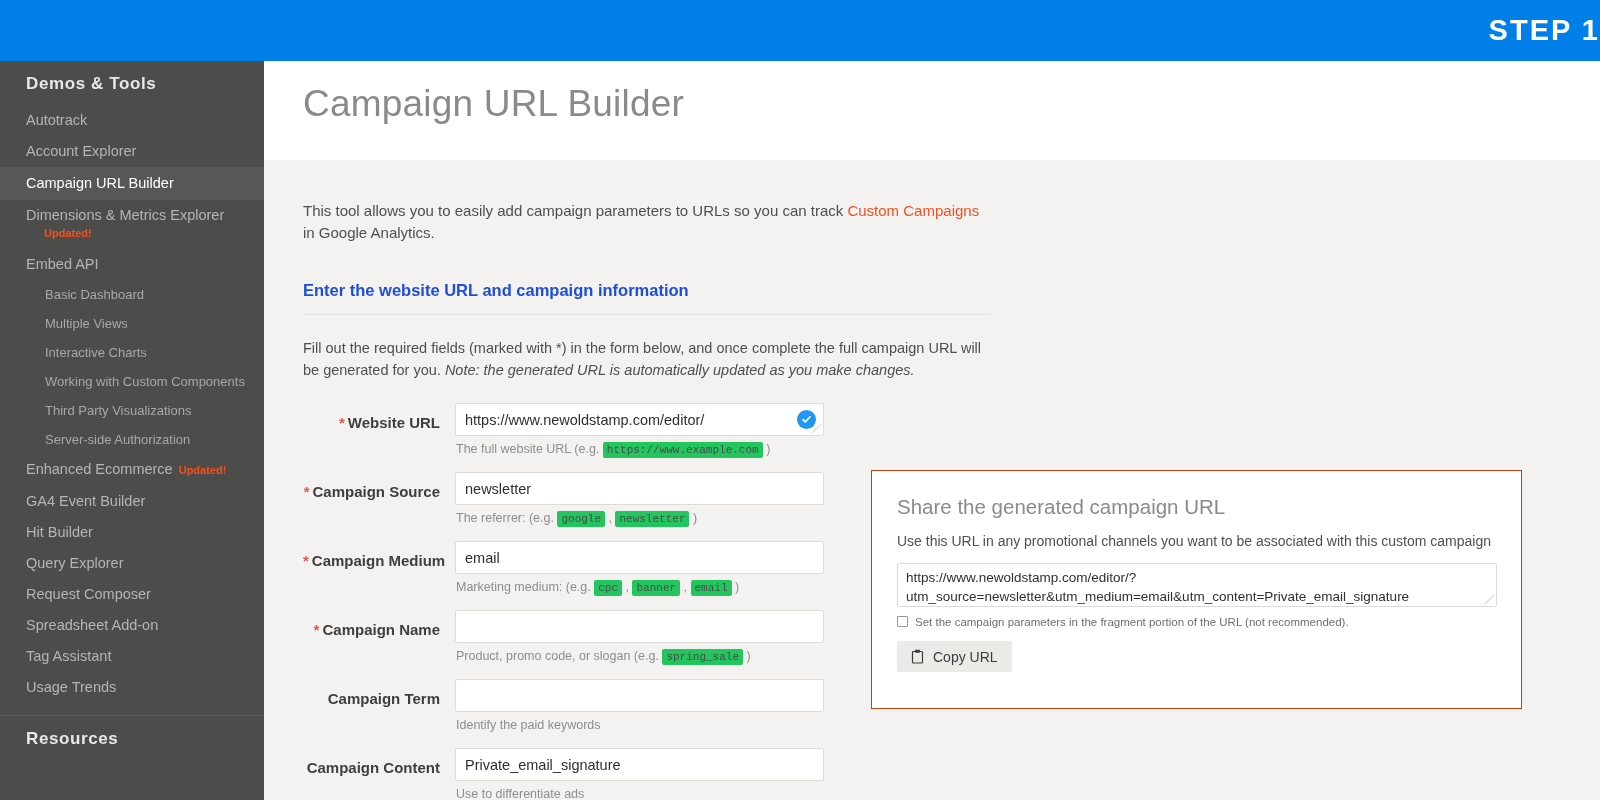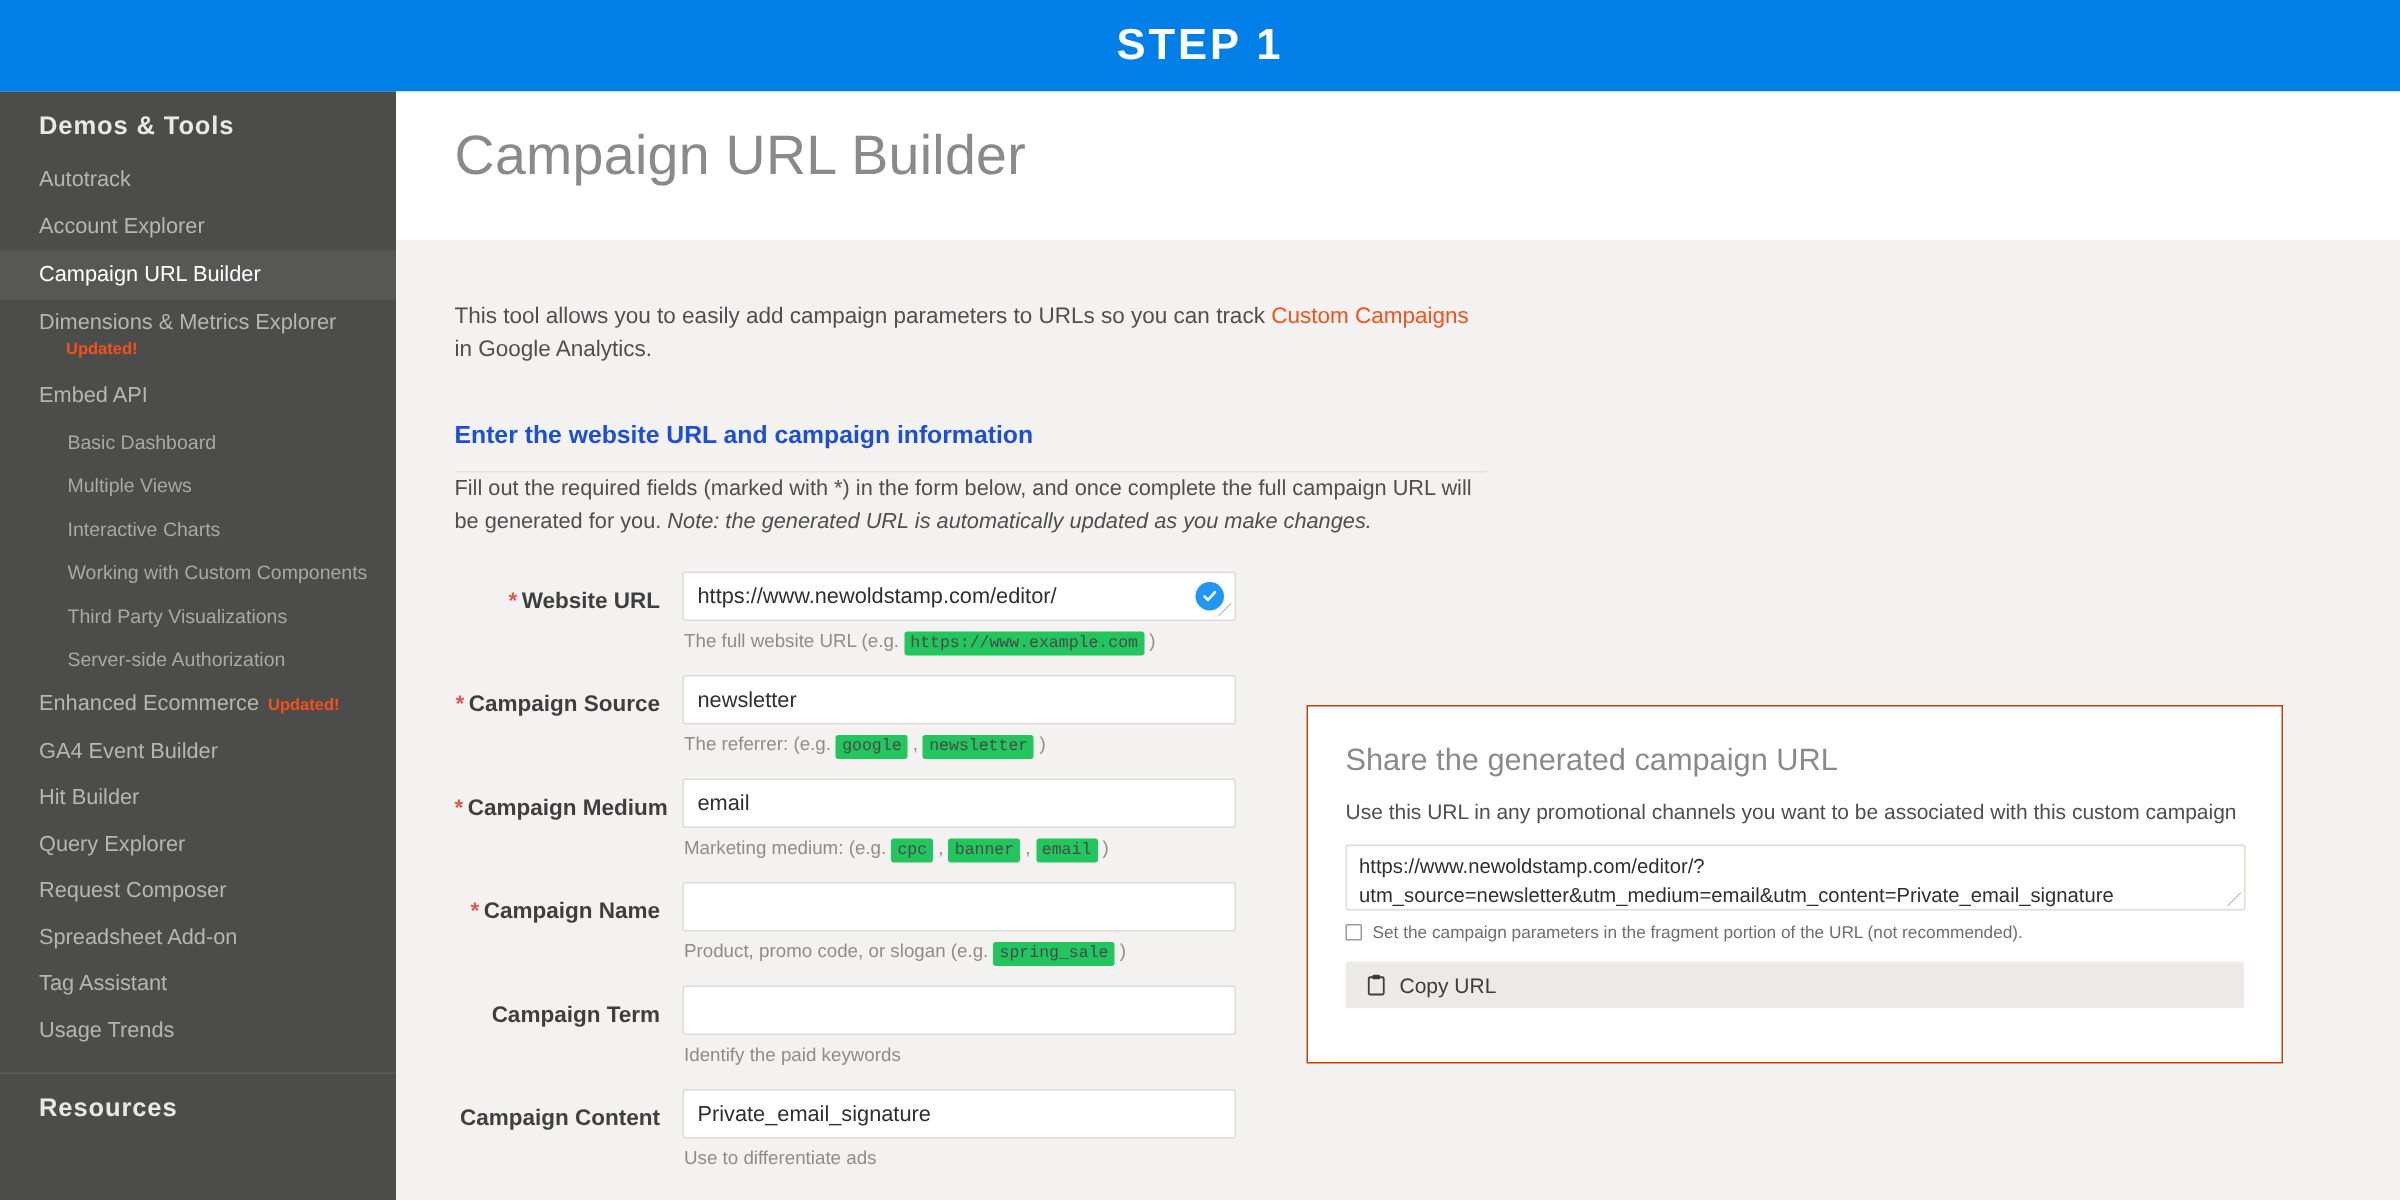--- a/index.html
+++ b/index.html
@@ -9,21 +9,21 @@
     overflow: hidden;
     background: #f3f2f0;
     font-family: "Liberation Sans", sans-serif;
   }
 
   
   #step-banner {
     position: absolute; left: 0; top: 0;
     width: 1600px; height: 61px;
     background: #007fe8;
-    display: flex; align-items: center; justify-content: center;
+    display: flex; align-items: center; justify-content: flex-end;
   }
   #step-banner .step-text {
     color: #ffffff;
     font-size: 29px;
     font-weight: bold;
     letter-spacing: 2px;
   }
 
   
   #sidebar {
@@ -114,20 +114,21 @@
   .hr {
     border-top: 1px solid #e2e1df;
     width: 688px;
     margin-top: 14px;
   }
   .instructions {
     color: #4f4f4f;
     font-size: 14.5px;
     line-height: 22px;
     width: 680px;
+    margin-top: 22px;
   }
   .instructions em { font-style: italic; }
 
   
   #form { margin-top: 22px; position: relative; }
   .field-row {
     display: flex;
     align-items: flex-start;
     margin-bottom: 0;
   }
@@ -243,21 +244,20 @@
     margin-right: 7px;
     flex: none;
   }
   .frag-label {
     font-size: 11.5px;
     color: #6f6e6c;
   }
   .btn-row {
     display: flex;
     margin-top: 13px;
-    flex-direction: column;
   }
   .btn {
     background: #eceae7;
     border: none;
     border-radius: 2px;
     height: 31px;
     display: flex;
     align-items: center;
     padding: 0 14px;
     font-size: 14px;

